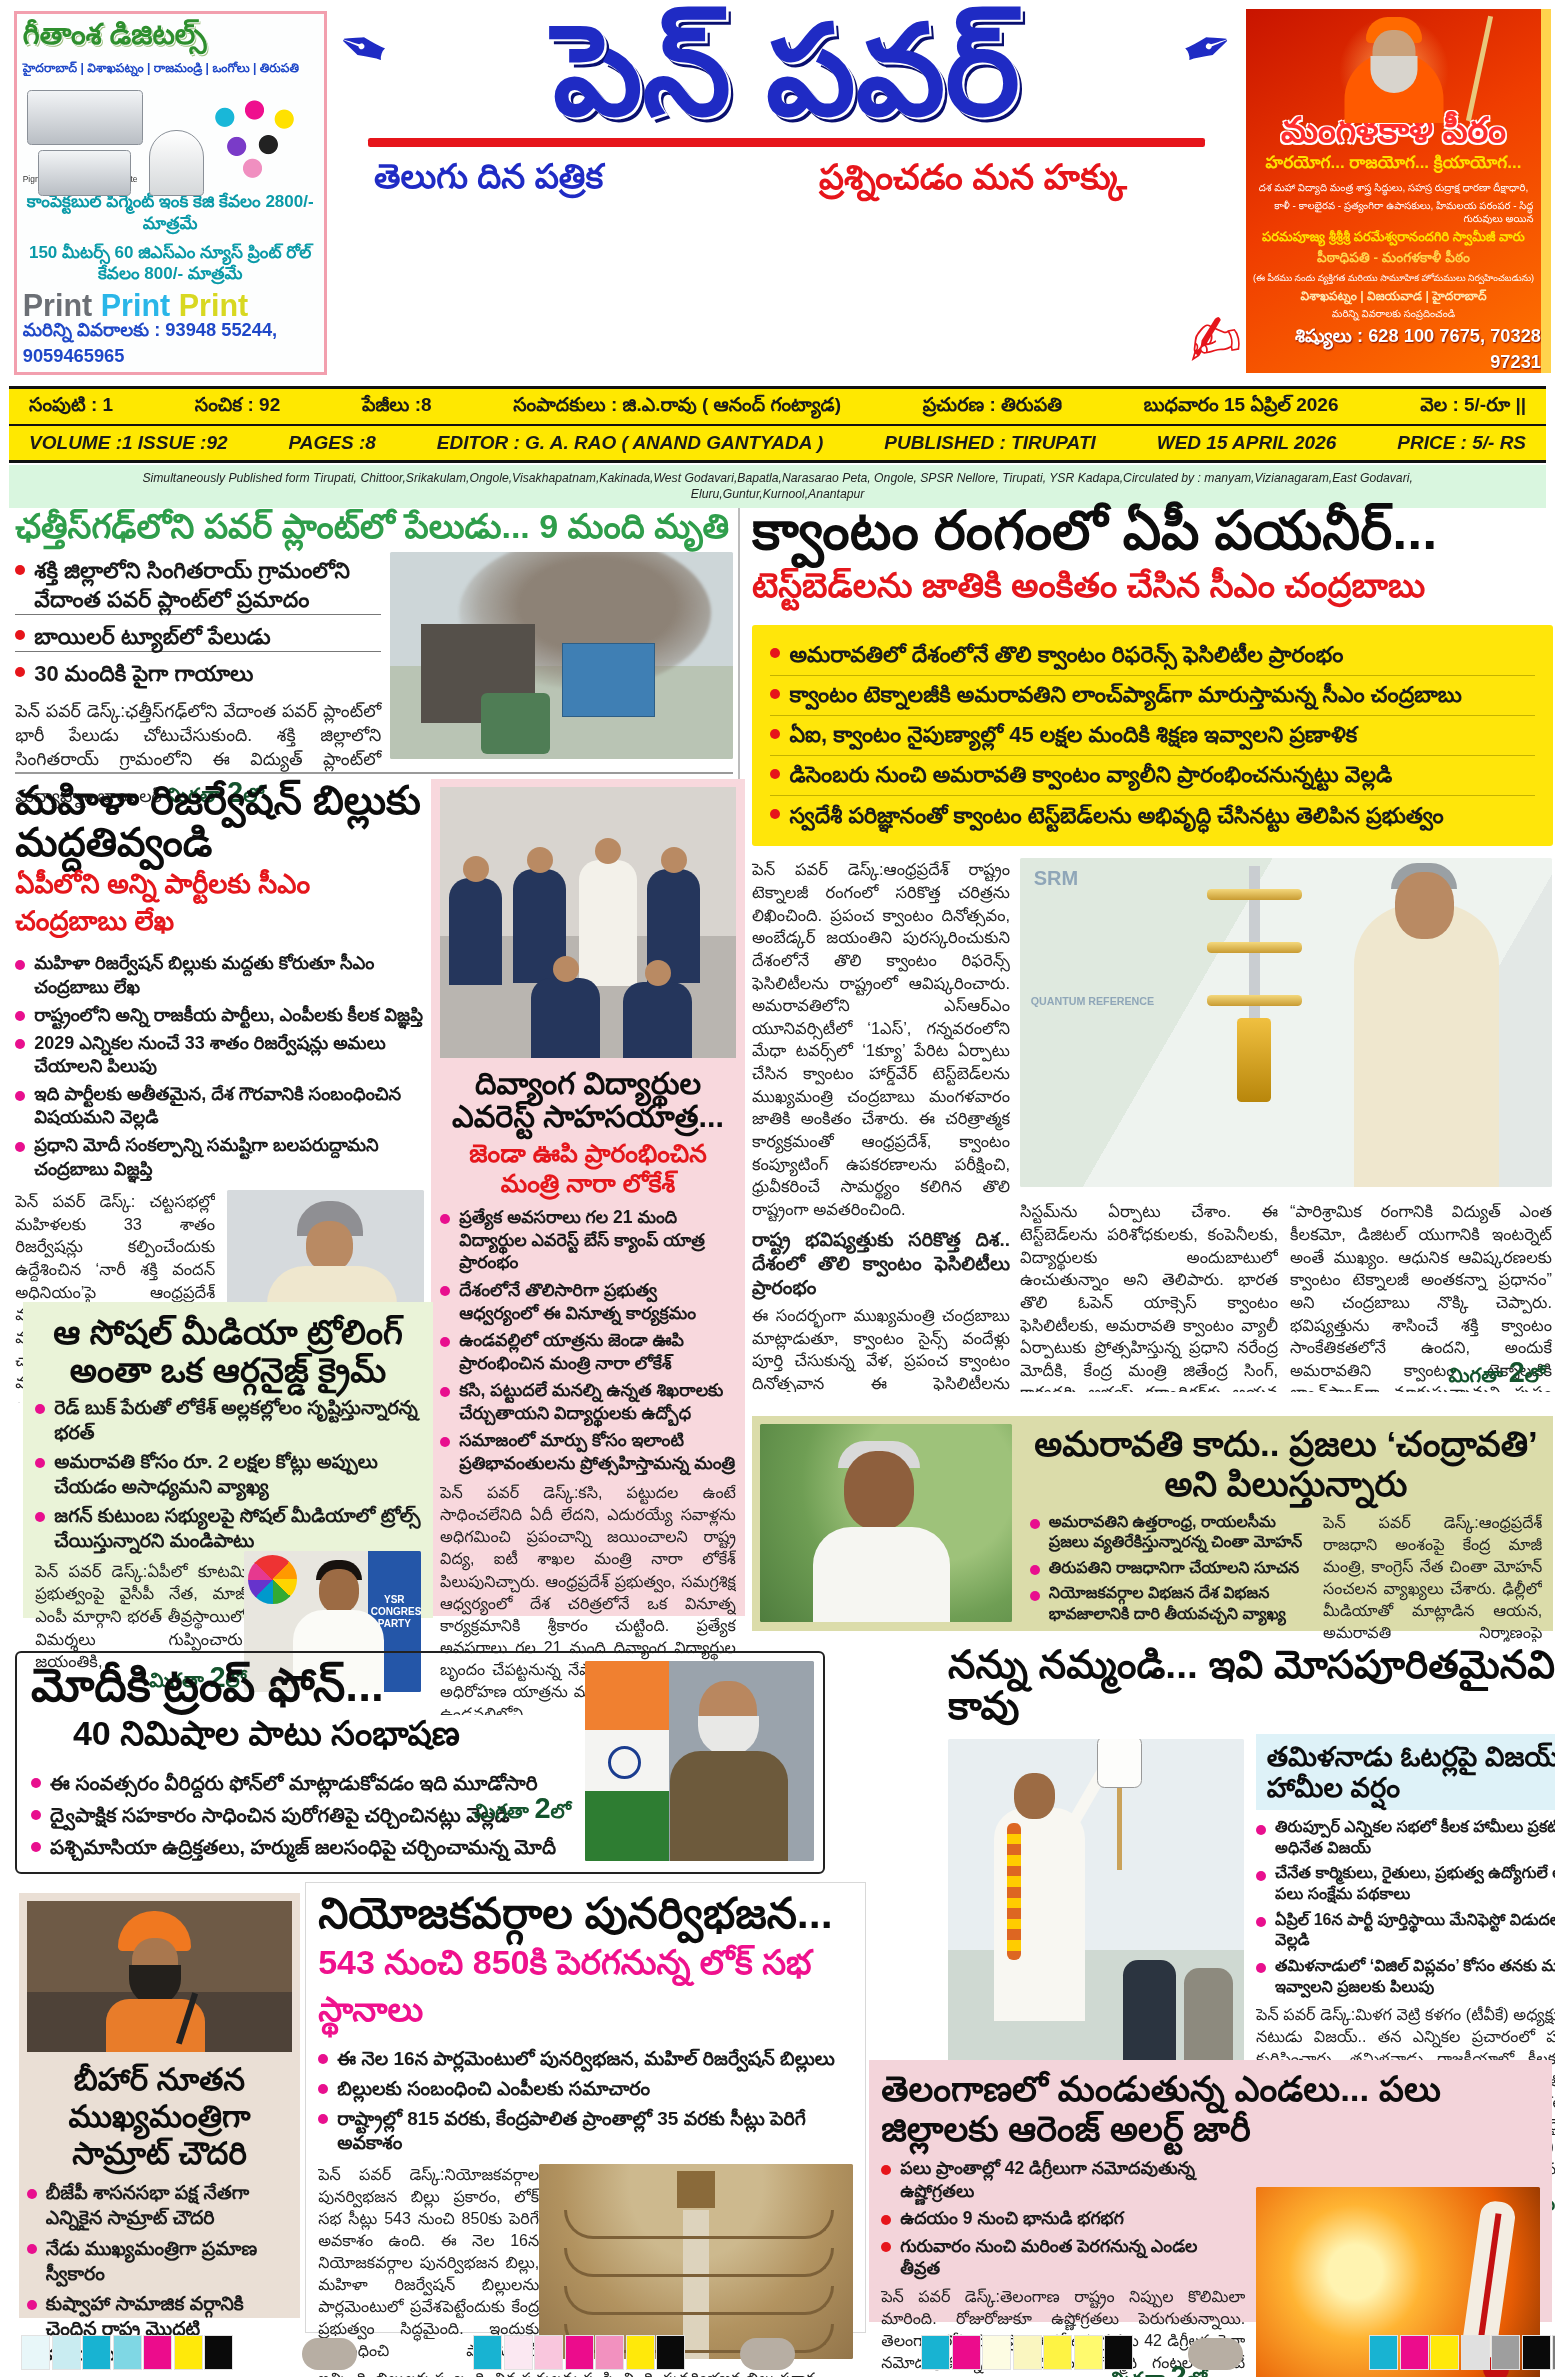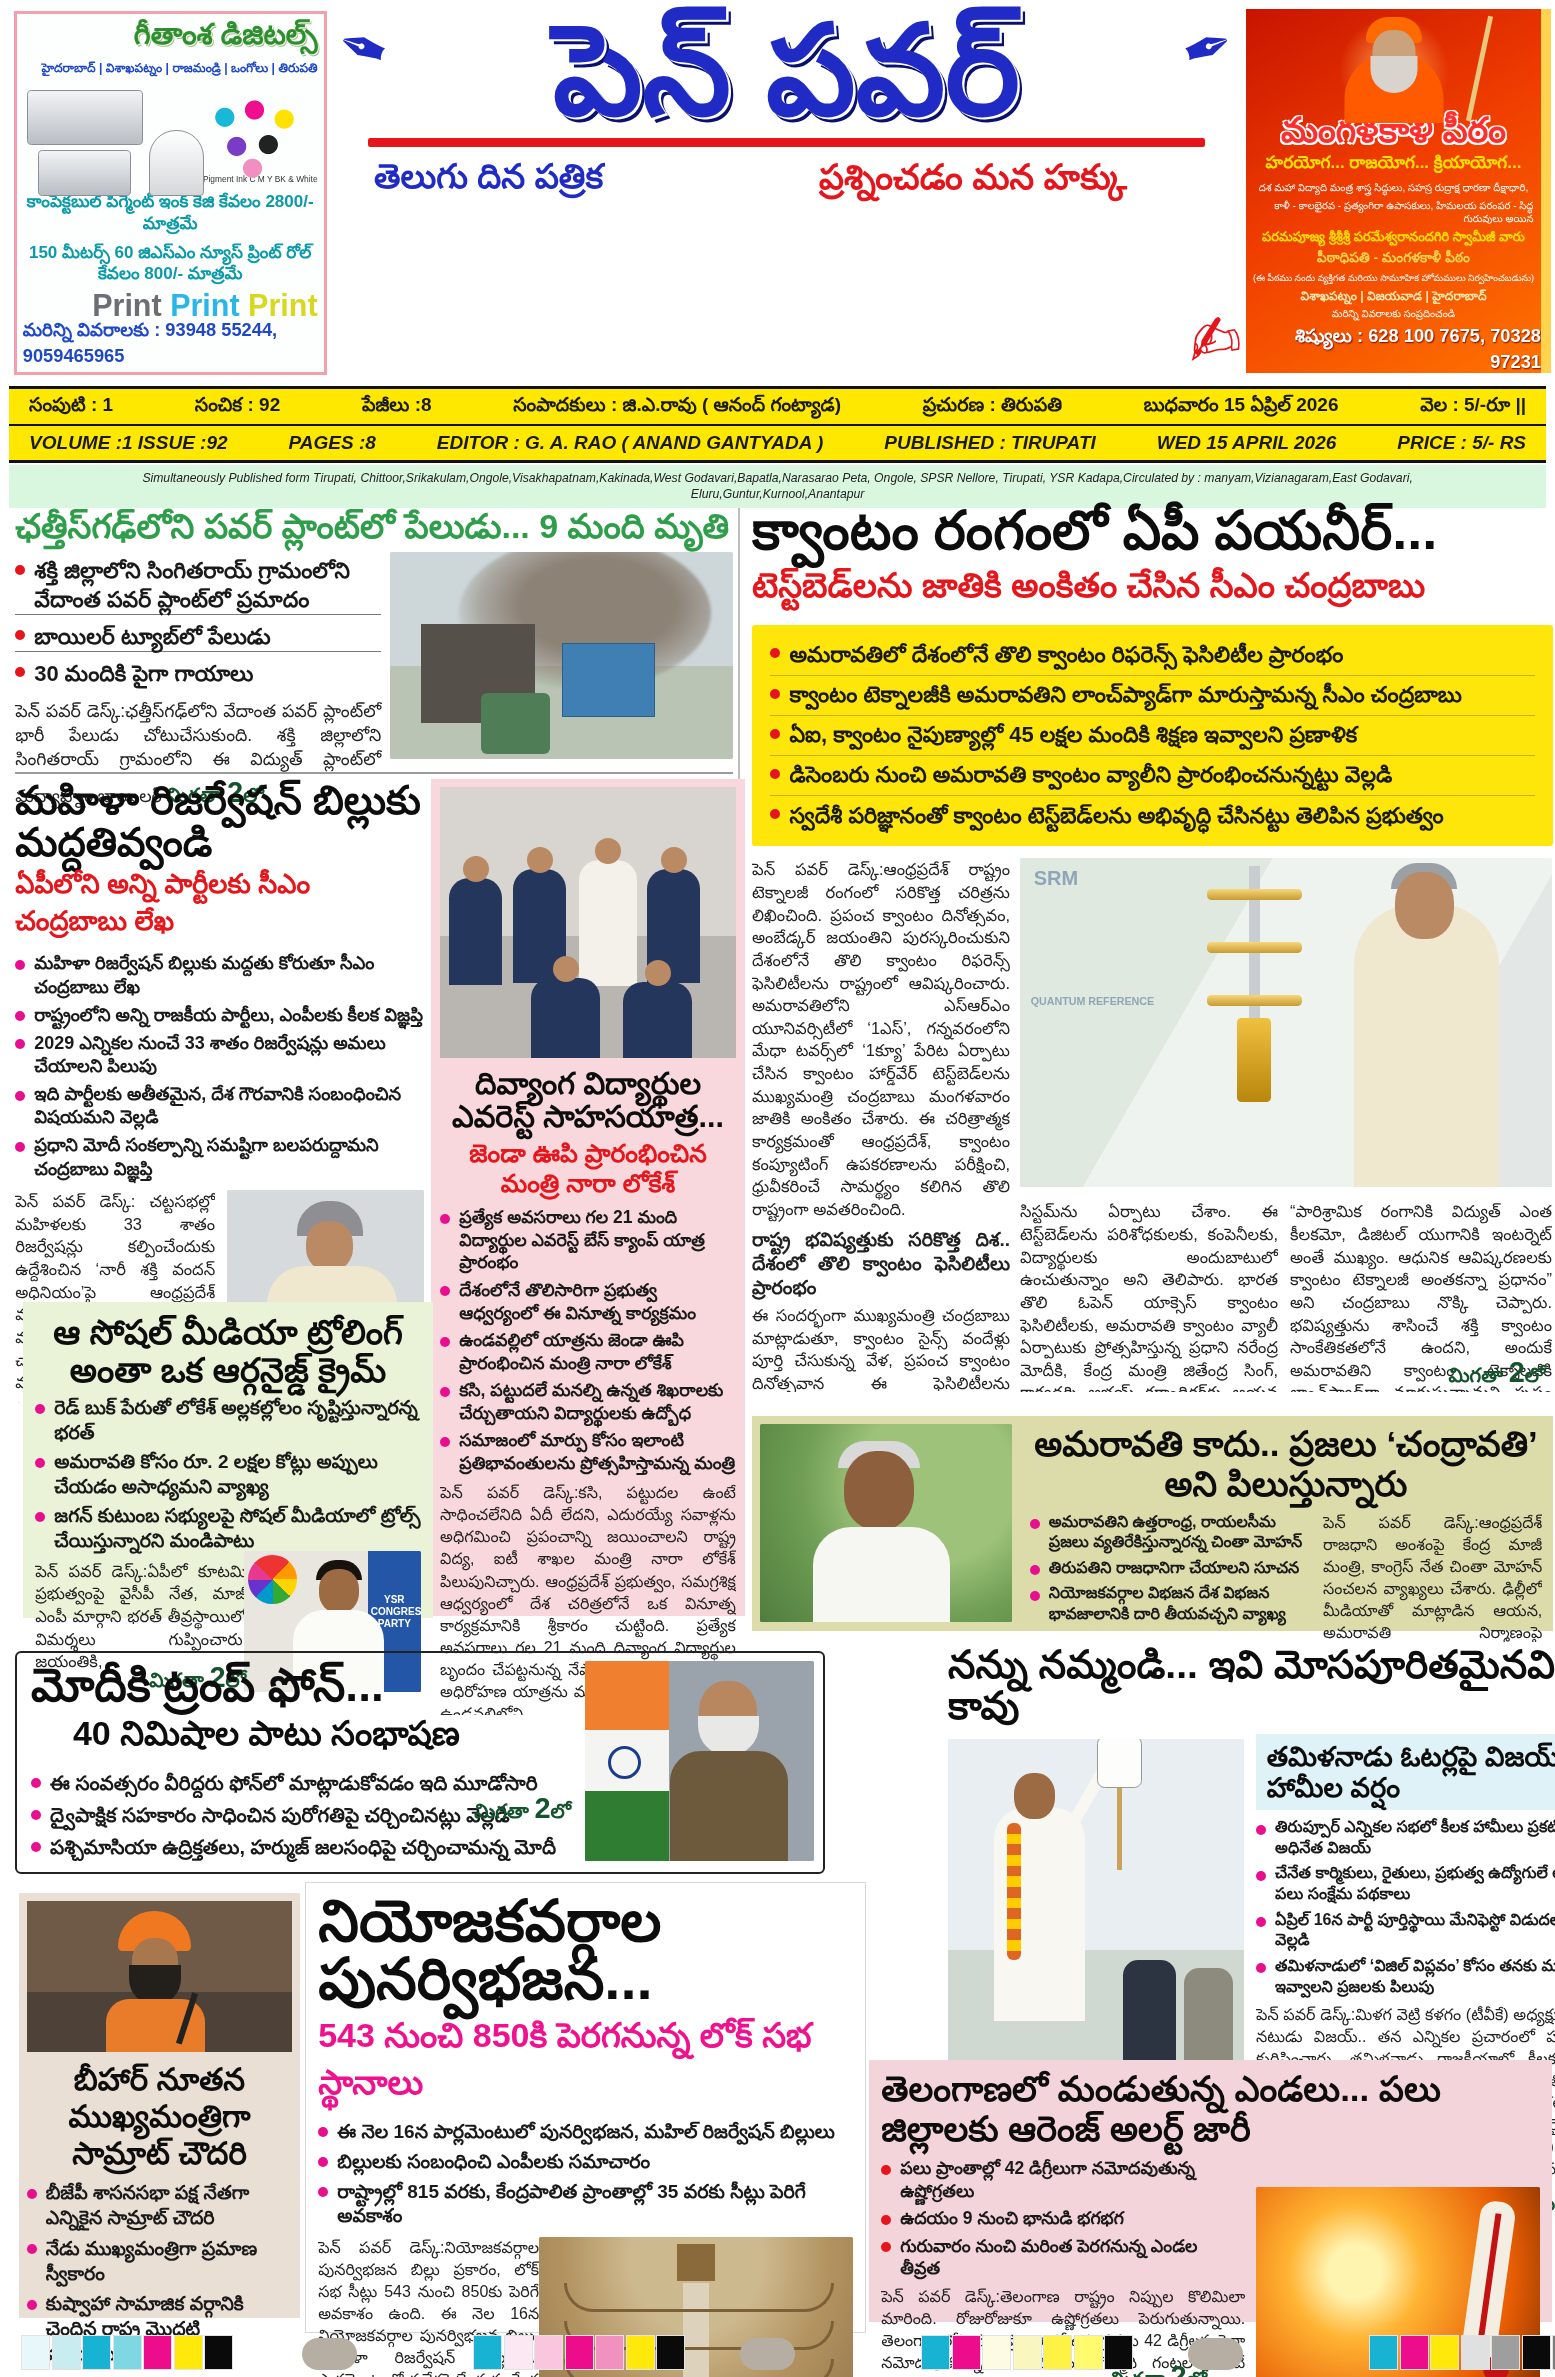--- a/index.html
+++ b/index.html
@@ -4,21 +4,21 @@
 <style>
   html,body{margin:0;padding:0;background:#fff;}
   .page{position:relative;width:1555px;height:2377px;background:#fff;overflow:hidden;
         font-family:"Liberation Sans","DejaVu Sans",sans-serif;color:#111;}
   .abs{position:absolute;}
   .just{text-align:justify;}
   .hidden-ov{overflow:hidden;}
 
   
   .ad-left{left:13.7px;top:10.7px;width:313px;height:364px;border:3px solid #f29fae;background:#fdfefe;
-           display:flex;flex-direction:column;align-items:flex-end;padding:4.6px 6.1px;box-sizing:border-box;}
+           display:flex;flex-direction:column;align-items:flex-start;padding:4.6px 6.1px;box-sizing:border-box;}
   .ad-left .brand{color:#2e8f2e;font-weight:bold;font-size:29px;text-shadow:0.8px 0.8px 0 #fff,1.5px 1.5px 0 #9bbd7c;}
   .ad-left .cities{color:#1f48c8;font-size:12.2px;font-weight:bold;margin-top:3px;}
   .ad-machines{width:100%;height:114px;position:relative;margin-top:6.1px;}
   .printer{position:absolute;background:linear-gradient(#f2f4f6,#b9bec4);border:0.8px solid #8a9098;border-radius:4.6px;}
   .inkdots{position:absolute;right:13.7px;top:6.1px;width:99px;height:91px;background:
      radial-gradient(circle at 20% 30%,#19b7d8 9.1px,transparent 10px),
      radial-gradient(circle at 50% 22%,#ef0f8e 9.1px,transparent 10px),
      radial-gradient(circle at 80% 32%,#ffe100 9.1px,transparent 10px),
      radial-gradient(circle at 32% 62%,#7a3bc8 9.1px,transparent 10px),
      radial-gradient(circle at 64% 60%,#222 9.1px,transparent 10px),
@@ -236,21 +236,21 @@
   .photo-bihar .beardb{position:absolute;left:102px;top:64px;width:52px;height:40px;background:#23201c;border-radius:0 0 27.4px 27.4px;}
   .photo-bihar .kurta{position:absolute;left:79px;top:98px;width:99px;height:53px;background:#e87c2a;border-radius:23px 23px 0 0;}
   .photo-bihar .mic{position:absolute;left:157px;top:91px;width:6.1px;height:53px;background:#222;transform:rotate(18deg);}
   .bh-head{font-size:31px;line-height:1.2;text-align:center;margin-top:9.1px;}
   .bh-bullets{margin-top:9.1px;display:flex;flex-direction:column;gap:6.1px;}
   .bh-bullets .b-text{font-size:19px;}
   .bh-more{text-align:right;margin-top:4.6px;}
 
   
   .art-dl{left:305px;top:1882px;width:561px;height:451px;border:0.8px solid #d8d8d8;box-sizing:border-box;padding:9.1px 12.2px;background:#fff;}
-  .dl-head{font-size:58px;line-height:1;}
+  .dl-head{font-size:43px;line-height:1;}
   .dl-sub{font-size:34px;margin-top:7.6px;}
   .dl-bullets{margin-top:10px;display:flex;flex-direction:column;gap:5.3px;}
   .dl-bullets .b-text{font-size:19px;}
   .dl-zone{position:relative;margin-top:7.6px;height:200px;}
   .dl-body{width:221px;font-size:16px;}
   .photo-parl{right:0;top:0;width:314px;height:195px;background:radial-gradient(ellipse at 50% 10%,#cdb98e 0 30%,#b29360 60%,#93754a 100%);}
   .photo-parl .aisle{position:absolute;left:50%;top:46px;transform:translateX(-50%);width:26px;height:149px;background:#ddd3bd;}
   .photo-parl .arc{position:absolute;left:8%;width:84%;height:26px;border:3px solid #7c6038;border-top:none;border-radius:0 0 91px 91px;}
   .photo-parl .dais{position:absolute;left:44%;top:7.6px;width:12%;height:37px;background:#8a6a3a;}
   .dl-tail{margin-top:4.6px;font-size:16px;}

